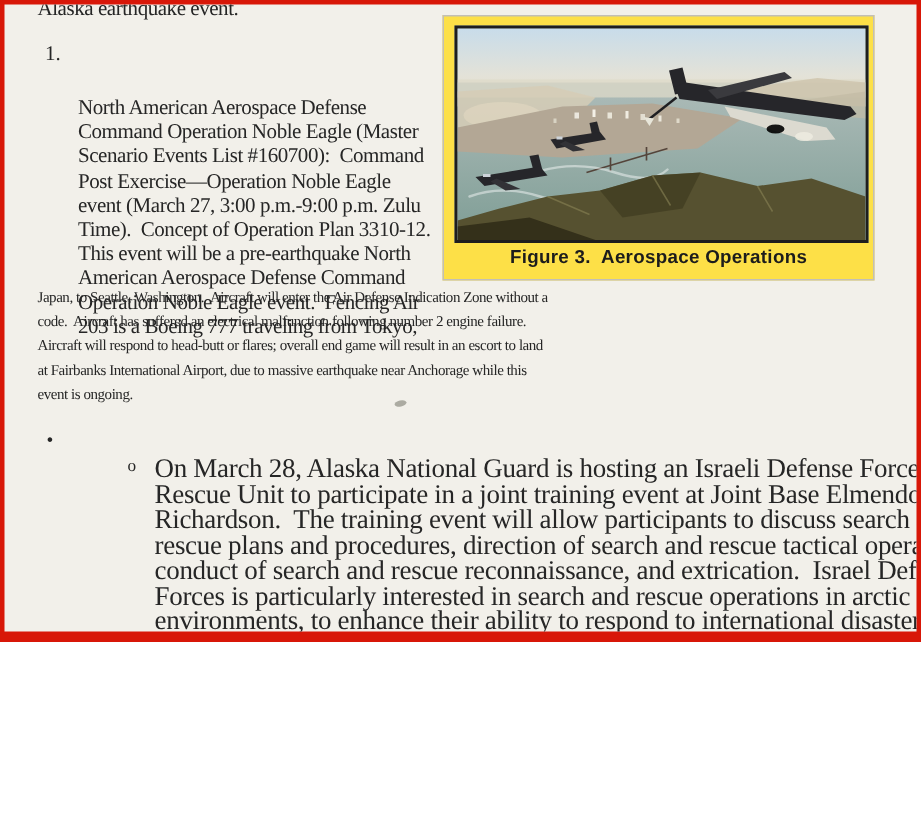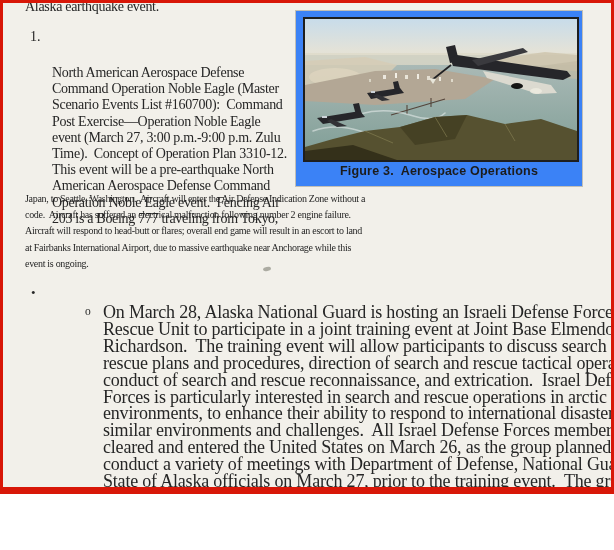--- a/index.html
+++ b/index.html
@@ -1,36 +1,36 @@
 <!DOCTYPE html>
 <html><head>
 <meta charset="utf-8">
 <style>
   html,body{margin:0;padding:0;background:#ffffff;}
   .page{
     position:relative;
-    width:614px;height:494px;
+    width:614px;height:428px;
     box-sizing:border-box;
     background:#f2f0ea;
     border-left:3px solid #d81708;
     border-right:3px solid #d81708;
     border-top:3px solid #d81708;
     border-bottom:7px solid #d81708;
     overflow:hidden;
     font-family:"Liberation Serif", serif;
     color:#262626;
   }
   .abs{position:absolute;}
   .serif{font-family:"Liberation Serif", serif;}
 
   .intro-line{left:22px;top:-4px;font-size:14px;letter-spacing:-0.3px;white-space:pre;}
 
   .figure-box{
     left:292px;top:7px;width:288px;height:177px;
-    background:#3b82f6;border:1px solid #c2bfb6;box-sizing:border-box;
+    background:#fde047;border:1px solid #c2bfb6;box-sizing:border-box;
   }
   .photo-frame{
     position:absolute;left:7px;top:6px;width:272px;height:141px;
     border:2px solid #1e1e1e;background:#9fb3ae;
   }
   .photo-frame svg{display:block;}
   .figure-caption{
     position:absolute;left:0;right:0;top:153px;text-align:center;
     font-family:"Liberation Sans", sans-serif;font-weight:bold;
     font-size:12.5px;color:#1c1c1c;letter-spacing:0.2px;white-space:pre;

